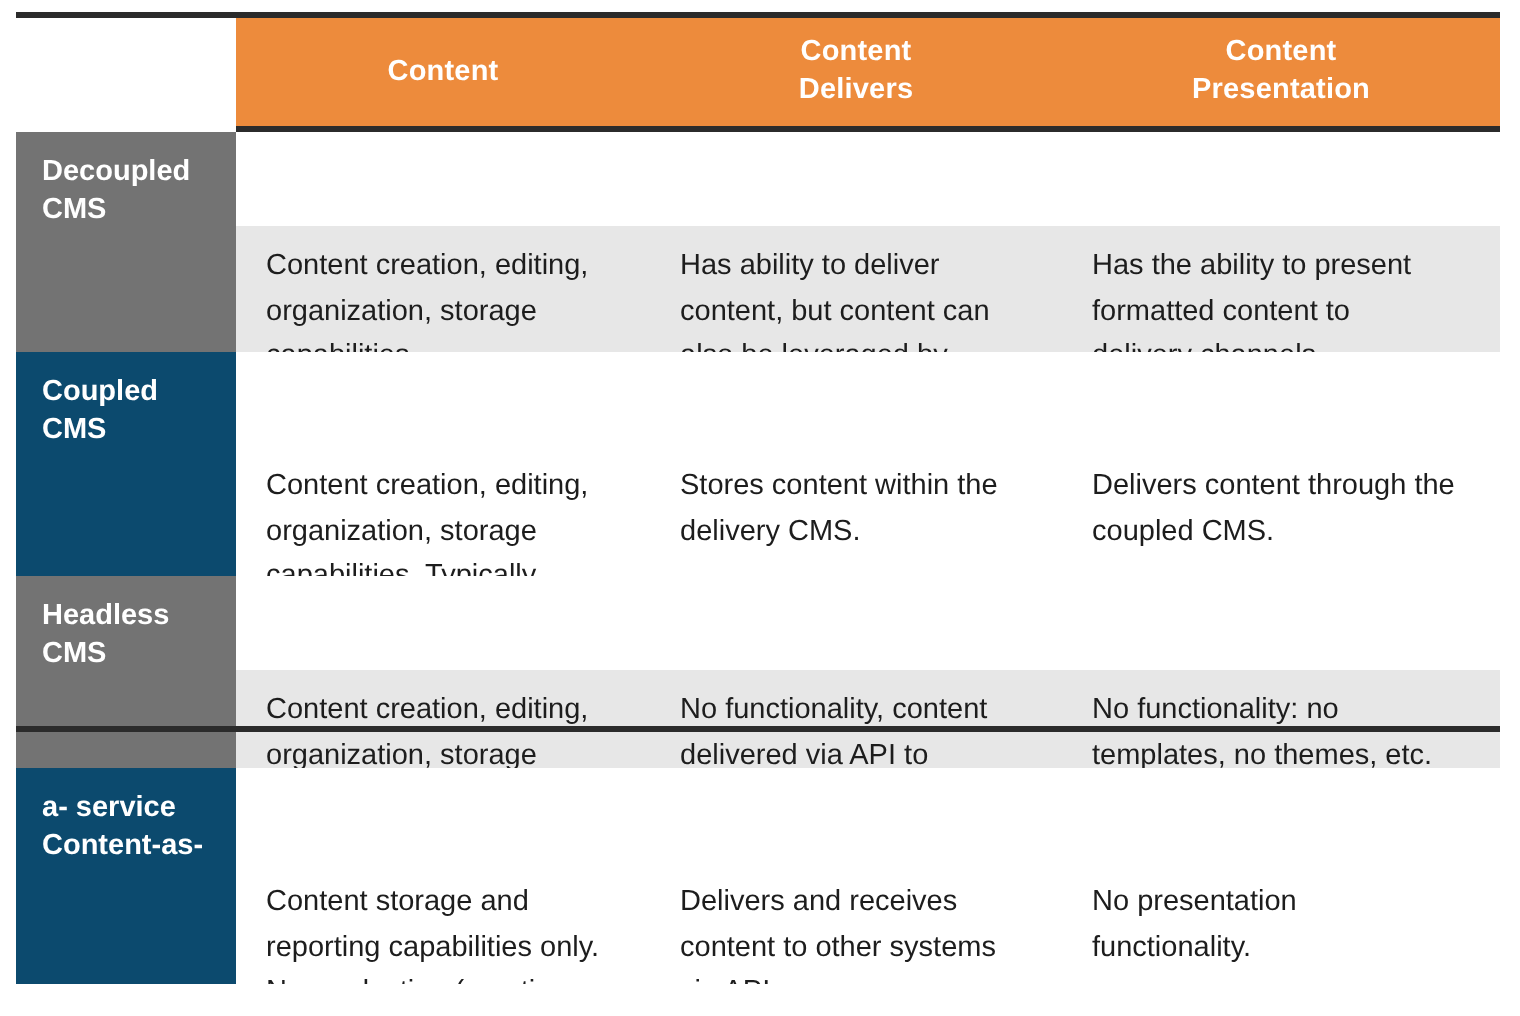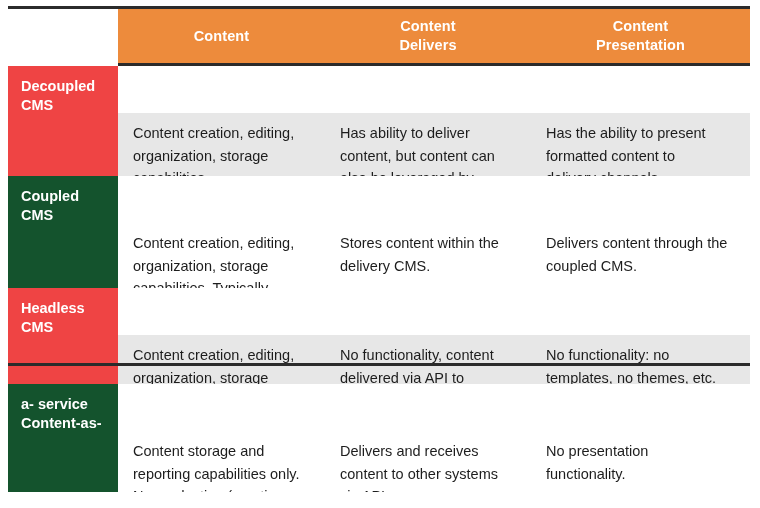--- a/index.html
+++ b/index.html
@@ -79,23 +79,23 @@
     font-size: 14.5px;
     line-height: 22.5px;
     color: #1d1d1d;
     padding: 9px 22px 0 15px;
     box-sizing: border-box;
     overflow: hidden;
     margin-top: 47px;
   }
 
   
-  .band-dark .row-label { background: #ef4444; }
+  .band-dark .row-label { background: #737373; }
   .band-dark .cell      { background: #E7E7E7; }
-  .band-light .row-label { background: #14532d; }
+  .band-light .row-label { background: #0c4a6e; }
   .band-light .cell      { background: #FFFFFF; }
 
   .contents {
     display: contents;
   }
 </style>
 </head>
 <body>
 
 <div id="cms-comparison-table">

